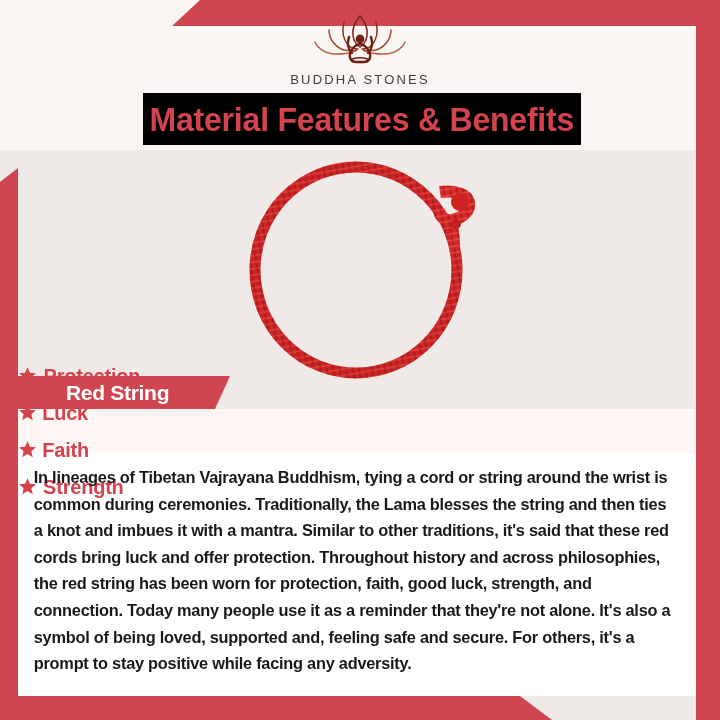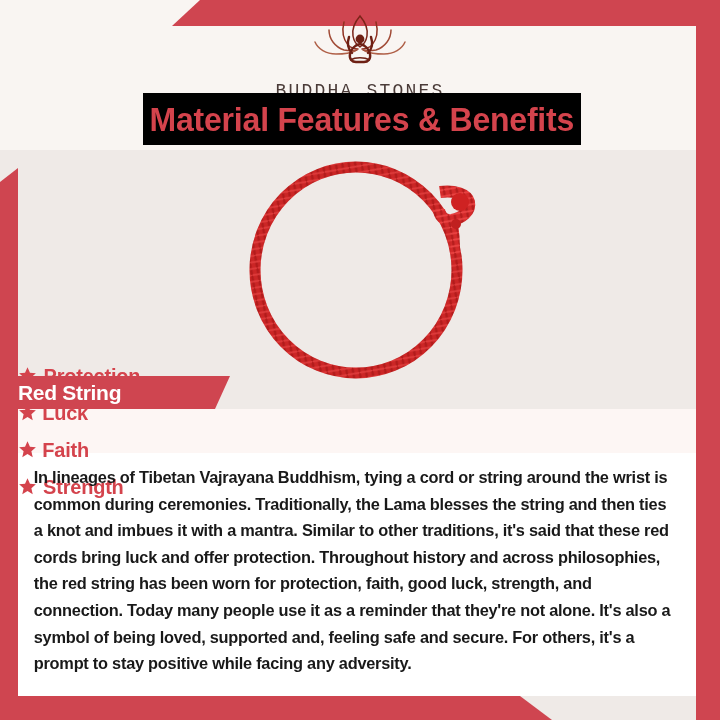--- a/index.html
+++ b/index.html
@@ -71,23 +71,23 @@
     z-index: 4;
   }
   .brand-mark {
     display: block;
     margin: 0 auto;
     width: 108px;
     height: 58px;
   }
   .brand-name {
     display: block;
-    margin-top: 11px;
-    font-family: Liberation Mono, monospace;
-    font-size: 18px;
+    margin-top: 2px;
+    font-family: Liberation Sans, sans-serif;
+    font-size: 13px;
     letter-spacing: 2.2px;
     color: #4a3b38;
   }
 
   
   .title-band {
     position: absolute;
     top: 93px; left: 143px;
     width: 438px; height: 52px;
     background: #000000;
@@ -122,20 +122,21 @@
     position: absolute;
     left: 18px; top: 376px;
     width: 212px; height: 33px;
     background: #cf4550;
     clip-path: polygon(0 0, 212px 0, 197px 33px, 0 33px);
     display: flex;
     align-items: center;
     z-index: 6;
   }
   .banner-text {
+    margin-left: 48px;
     color: #ffffff;
     font-size: 21px;
     font-weight: bold;
     letter-spacing: -0.3px;
   }
 
   
   .panel {
     position: absolute;
     left: 18px; top: 409px;

